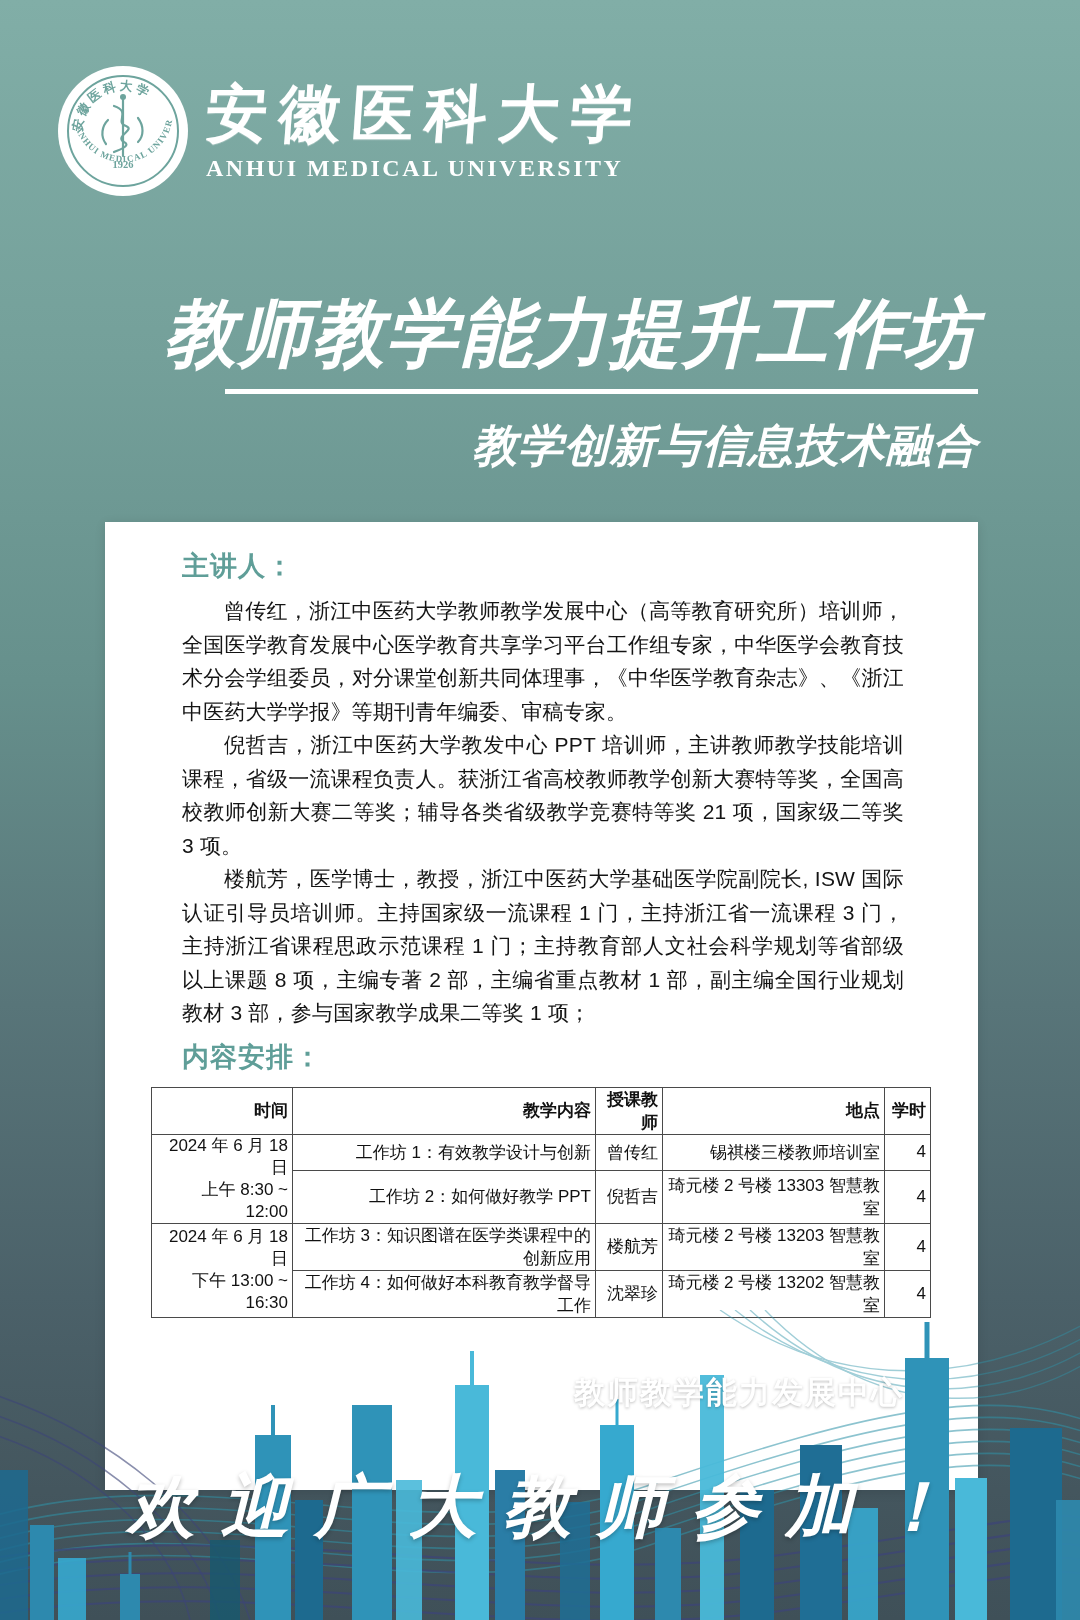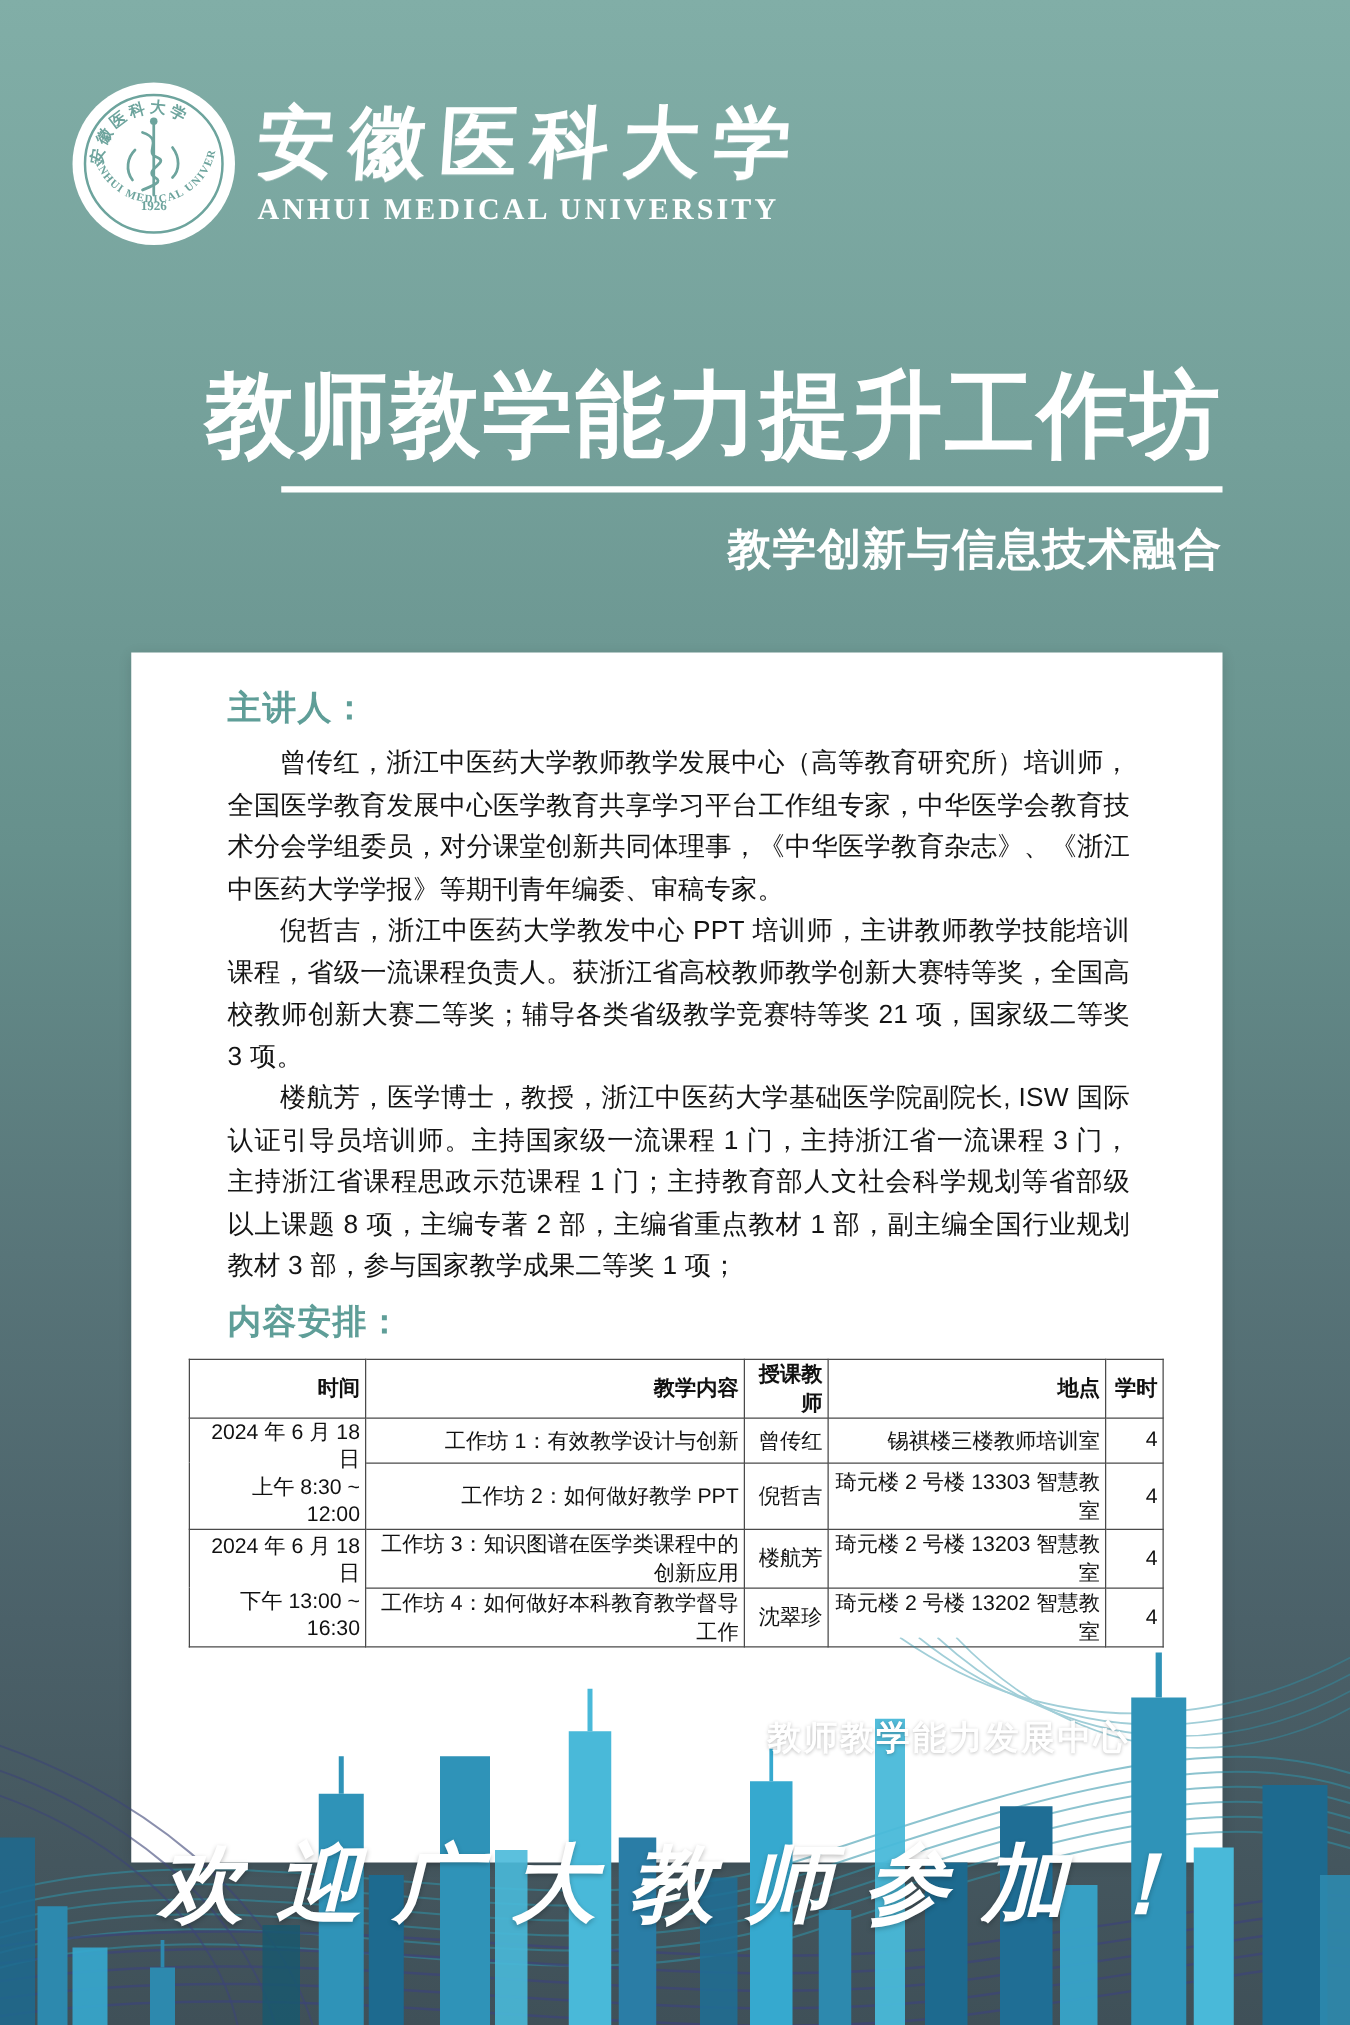--- a/index.html
+++ b/index.html
@@ -18,27 +18,27 @@
     font-family:"DejaVu Serif",serif;font-weight:bold;font-size:62px;
     letter-spacing:11px;line-height:1.1;transform:skewX(-4deg);
     text-shadow:0 1px 0 rgba(255,255,255,.25);
   }
   .uni-en{
     font-family:"Liberation Serif",serif;font-weight:bold;font-size:24px;
     letter-spacing:2.5px;margin-top:6px;
   }
 
   
-  .banner{right:102px;top:290px;text-align:right;color:#fff;}
+  .banner{right:102px;top:290px;text-align:right;color:#fff;font-style:italic;}
   .banner-title{
     font-size:72px;font-weight:900;letter-spacing:2px;line-height:1.15;
     transform:scaleY(1.04);transform-origin:right top;white-space:nowrap;
   }
   .banner-rule{width:753px;height:5px;background:#fff;margin:16px 0 0 auto;}
-  .banner-sub{font-size:35px;font-weight:600;letter-spacing:1px;margin-top:22px;white-space:nowrap;}
+  .banner-sub{font-size:45px;font-weight:600;letter-spacing:1px;margin-top:22px;white-space:nowrap;}
 
   
   .card{
     left:105px;top:522px;width:873px;height:968px;background:#ffffff;
     box-shadow:0 2px 10px rgba(0,0,0,.12);
   }
   .sec-heading{
     margin:26px 0 0 77px;color:#5f9e98;font-size:27px;font-weight:bold;letter-spacing:1px;
   }
   .speakers{margin:10px 74px 0 77px;}
@@ -65,21 +65,21 @@
   
   .deco{left:0;top:1310px;width:1080px;height:310px;pointer-events:none;}
   .skyline{position:absolute;left:0;bottom:0;width:1080px;height:310px;}
   .bld{position:absolute;bottom:0;}
   .win-v{background-image:repeating-linear-gradient(to right,rgba(255,255,255,.28) 0 3px,transparent 3px 9px),
                           repeating-linear-gradient(to bottom,rgba(255,255,255,.18) 0 3px,transparent 3px 10px);}
   .ant{position:absolute;left:50%;transform:translateX(-50%);background:inherit;}
 
   
   .center-name{
-    right:176px;top:1372px;color:#fff;font-size:27px;font-weight:900;letter-spacing:2px;white-space:nowrap;
+    right:176px;top:1372px;color:#fff;font-size:31px;font-weight:900;letter-spacing:2px;white-space:nowrap;
     text-shadow:0 1px 3px rgba(0,0,0,.25);
   }
   .welcome{
     left:10px;top:1462px;width:1080px;text-align:center;color:#fff;
     font-family:"DejaVu Serif",serif;font-weight:bold;font-style:italic;
     font-size:68px;letter-spacing:26px;white-space:nowrap;
     text-shadow:0 2px 4px rgba(0,0,0,.25);
   }
 </style>
 </head>

